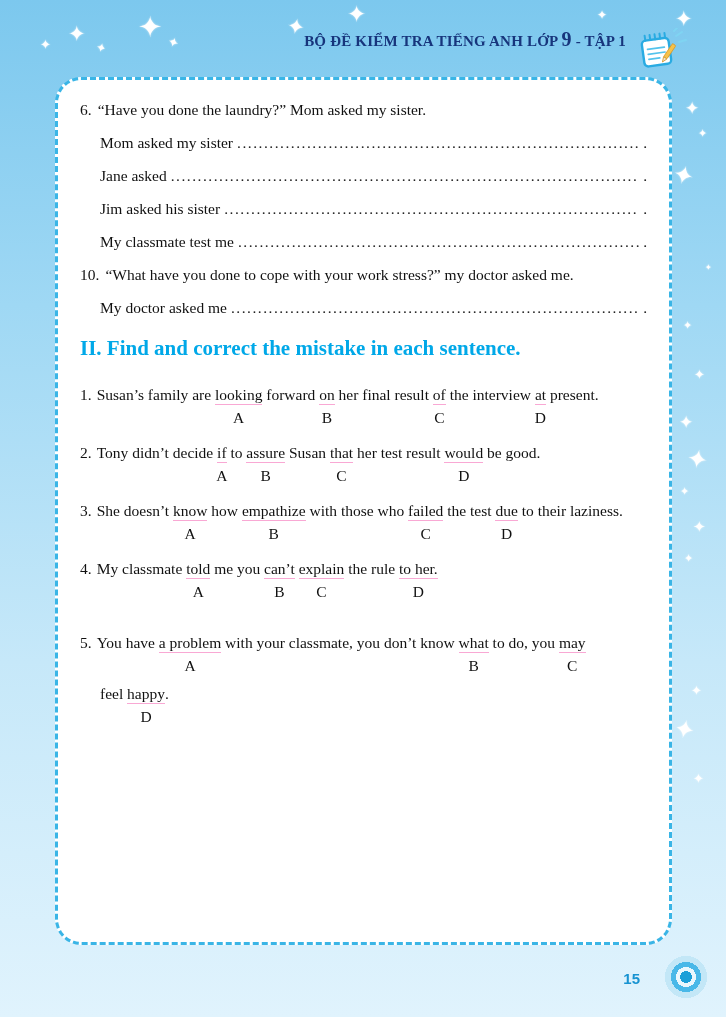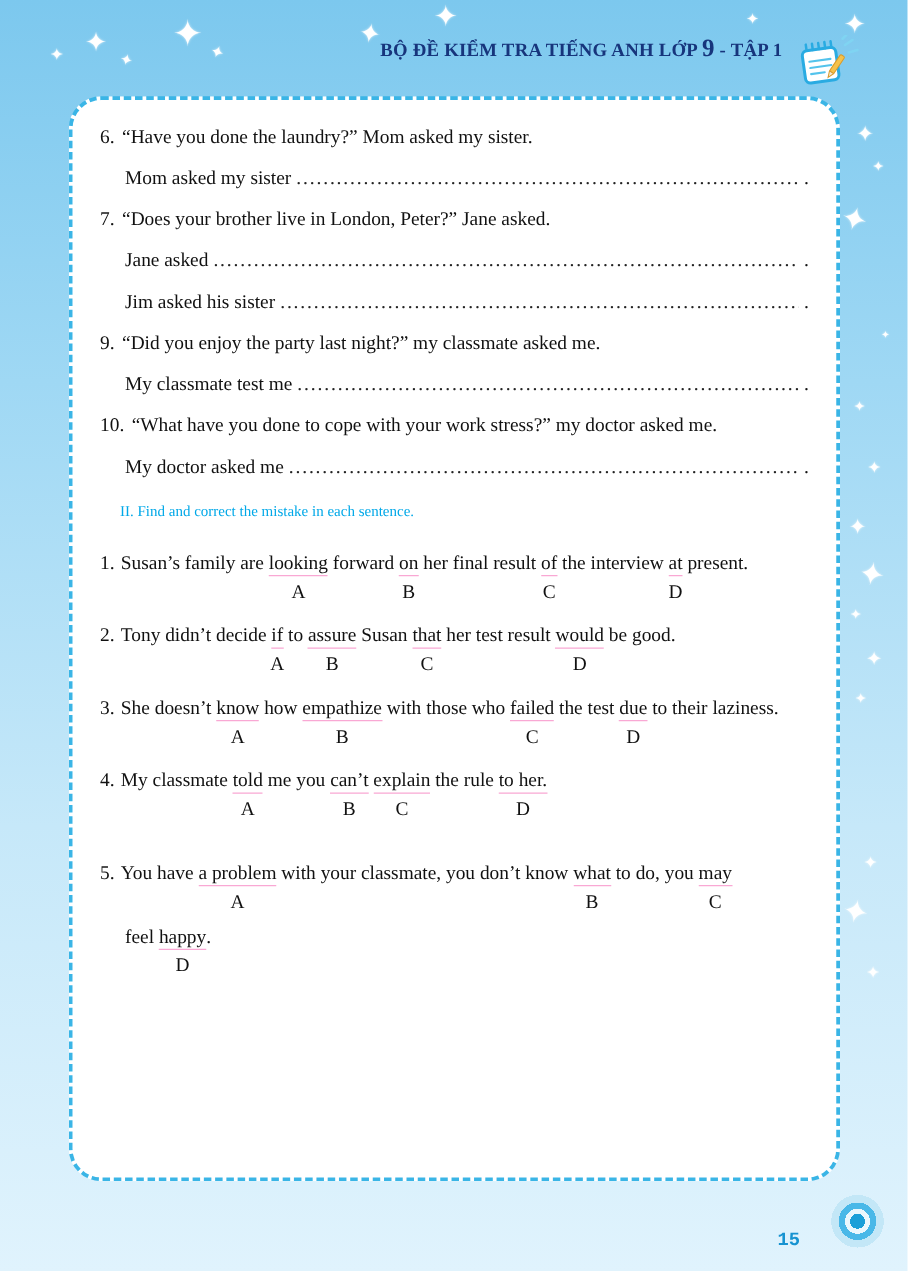--- a/index.html
+++ b/index.html
@@ -18,32 +18,32 @@
   
   .panel{position:absolute;left:55px;top:77px;width:617px;height:868px;box-sizing:border-box;
          background:#ffffff;border:3px dashed #3ab5e6;border-radius:26px;
          padding:20px 22px;overflow:hidden;}
   .rs-line{white-space:nowrap;font-size:15.5px;line-height:20px;margin-bottom:13px;}
   .rs-num{margin-right:6px;}
   .rs-a{display:flex;margin-left:20px;}
   .rs-a .prefix{flex:0 0 auto;}
   .rs-a .dots{flex:1 1 auto;overflow:hidden;white-space:nowrap;letter-spacing:1.5px;margin-left:4px;color:#222;}
   .rs-a .suffix{flex:0 0 auto;margin-left:4px;}
-  h2.sec{color:#00a8e8;font-size:12px;margin:18px 16px 24px;font-weight:normal;}
+  h2.sec{color:#00a8e8;font-size:21px;margin:18px 0 24px;font-weight:bold;}
   .mq{margin-bottom:12px;}
   .mq-text{white-space:nowrap;font-size:15.5px;line-height:20px;padding-bottom:26px;
            padding-left:20px;text-indent:-20px;}
   .mq-tall .mq-text{line-height:51px;padding-bottom:18px;}
   .mq-num{margin-right:5px;}
   .u{position:relative;border-bottom:1px solid #f9a8d4;padding-bottom:1px;}
   .letter{position:absolute;top:calc(100% + 7px);left:50%;transform:translateX(-50%);
           line-height:14px;text-indent:0;font-size:15.5px;color:#111;}
   
-  .pagenum{position:absolute;right:86px;bottom:16px;color:#1793d1;font-weight:bold;
-           font-size:15px;font-family:Liberation Mono, monospace;}
+  .pagenum{position:absolute;right:86px;bottom:30px;color:#1793d1;font-weight:bold;
+           font-size:15px;font-family:Liberation Sans, sans-serif;}
   .circles{position:absolute;right:16px;bottom:16px;width:48px;height:48px;border-radius:50%;
            background:radial-gradient(circle,#1b9fd8 0 6px,#eaf7fd 6px 10px,#49b8e8 10px 15px,#c3e7f7 15px 21px,rgba(255,255,255,0) 21px);}
 </style>
 </head>
 <body>
 
 <div id="stars-layer">
     <span class="star" style="left: 40px; top: 38px; font-size: 13px;">✦</span>
     <span class="star" style="left: 68px; top: 24px; font-size: 21px;">✦</span>
     <span class="star" style="left: 96px; top: 42px; font-size: 12px; transform: rotate(15deg);">✦</span>
@@ -101,32 +101,30 @@
 </header>
 
 <main class="panel">
   <section id="rs-list">
       <div class="rs-line rs-q"><span class="rs-num">6.</span><span>“Have you done the laundry?” Mom asked my sister.</span></div>
       <div class="rs-line rs-a">
         <span class="prefix">Mom asked my sister</span>
         <span class="dots">..........................................................................................................................................................</span>
         <span class="suffix">.</span>
       </div>
-      <div class="rs-line rs-q"><span class="rs-num">7.</span><span>“Does your brother live in London, Peter?” Jane asked.</span></div>
       <div class="rs-line rs-a">
         <span class="prefix">Jane asked</span>
         <span class="dots">..........................................................................................................................................................</span>
         <span class="suffix">.</span>
       </div>
       <div class="rs-line rs-a">
         <span class="prefix">Jim asked his sister</span>
         <span class="dots">..........................................................................................................................................................</span>
         <span class="suffix">.</span>
       </div>
-      <div class="rs-line rs-q"><span class="rs-num">9.</span><span>“Did you enjoy the party last night?” my classmate asked me.</span></div>
       <div class="rs-line rs-a">
         <span class="prefix">My classmate test me</span>
         <span class="dots">..........................................................................................................................................................</span>
         <span class="suffix">.</span>
       </div>
       <div class="rs-line rs-q"><span class="rs-num">10.</span><span>“What have you done to cope with your work stress?” my doctor asked me.</span></div>
       <div class="rs-line rs-a">
         <span class="prefix">My doctor asked me</span>
         <span class="dots">..........................................................................................................................................................</span>
         <span class="suffix">.</span>

